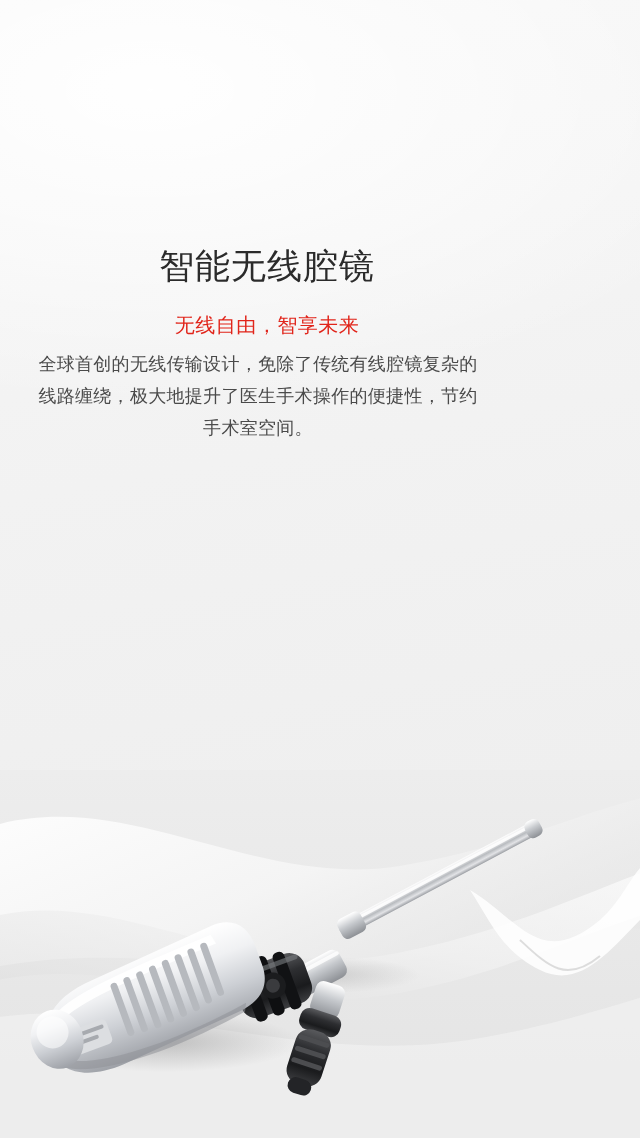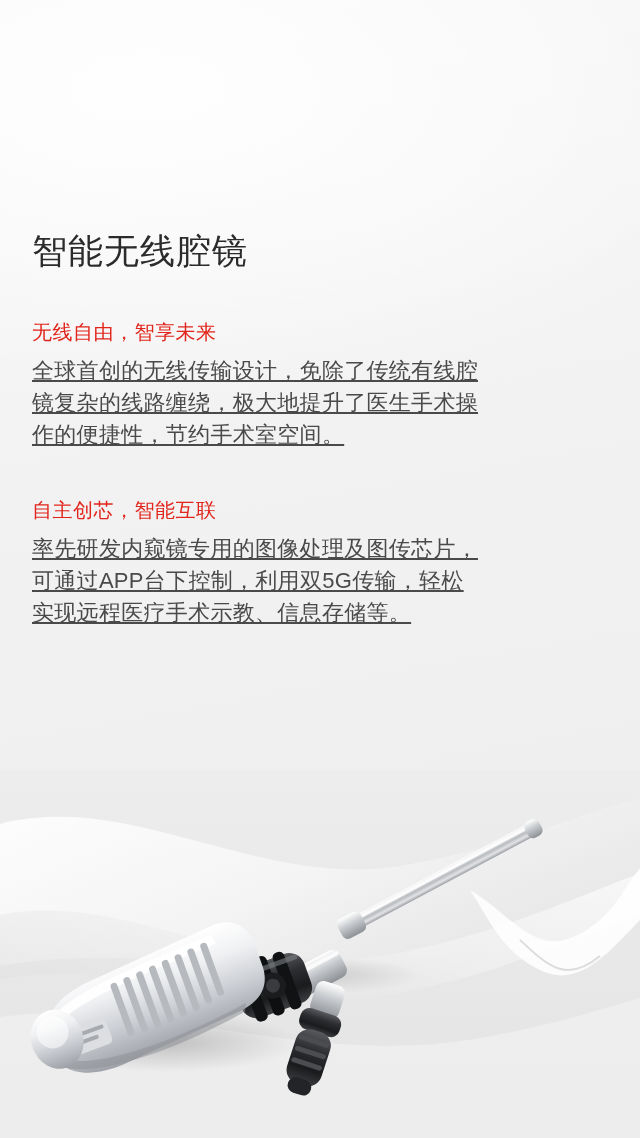--- a/index.html
+++ b/index.html
@@ -26,51 +26,50 @@
     left: -120px;
     top: -220px;
     width: 900px;
     height: 620px;
     background: radial-gradient(ellipse at 30% 50%, rgba(255,255,255,0.95) 0%, rgba(255,255,255,0.4) 45%, rgba(255,255,255,0) 72%);
     pointer-events: none;
   }
   .content {
     position: absolute;
     left: 32px;
-    top: 229px;
+    top: 244px;
     width: 470px;
+    text-align: center;
   }
   .title {
     font-size: 35px;
     line-height: 44px;
     color: #2b2b2b;
     font-weight: normal;
     letter-spacing: 1px;
     margin: 0 0 22px 0;
   }
   .section {
     margin-bottom: 22px;
-    margin-top: 44px;
   }
   .section-head {
     color: #e1251b;
     font-size: 20px;
     line-height: 30px;
     letter-spacing: 0.5px;
     margin: 0 0 8px 0;
     font-weight: normal;
   }
   .section-body {
     color: #4a4a4a;
-    font-size: 22px;
+    font-size: 18px;
     line-height: 32px;
     letter-spacing: 0.3px;
     margin: 0;
     max-width: 452px;
-    text-decoration: underline;
   }
   
   .photo {
     position: absolute;
     left: 0;
     top: 770px;
     width: 640px;
     height: 368px;
     overflow: hidden;
   }
@@ -101,24 +100,20 @@
     <h1 class="title">智能无线腔镜</h1>
 
     <div class="section">
       <h2 class="section-head">无线自由，智享未来</h2>
       <p class="section-body">全球首创的无线传输设计，免除了传统有线腔镜复杂的线路缠绕，极大地提升了医生手术操作的便捷性，节约手术室空间。</p>
     </div>
 
     <div class="section">
     </div>
 
-    <div class="section">
-      <h2 class="section-head">自主创芯，智能互联</h2>
-      <p class="section-body">率先研发内窥镜专用的图像处理及图传芯片，可通过APP台下控制，利用双5G传输，轻松实现远程医疗手术示教、信息存储等。</p>
-    </div>
 
   </div>
 
   <div class="photo">
 
     <svg class="swoosh-bg" viewBox="0 0 640 368" preserveAspectRatio="none">
       <defs>
         <linearGradient id="ribA" x1="0" y1="0" x2="1" y2="0.6">
           <stop offset="0%" stop-color="#ffffff" stop-opacity="0.95"></stop>
           <stop offset="55%" stop-color="#f6f6f6" stop-opacity="0.85"></stop>

